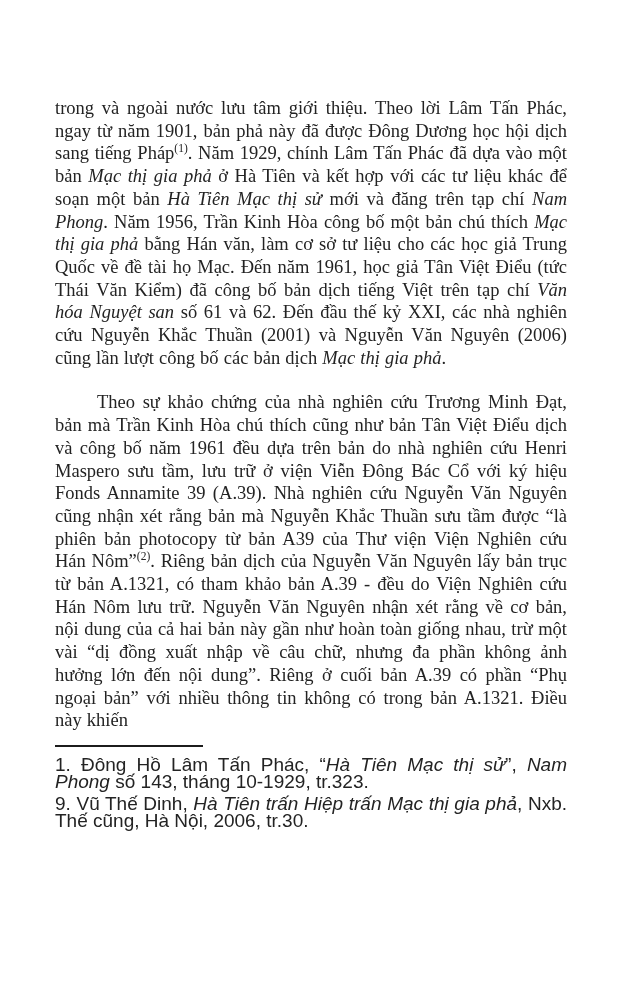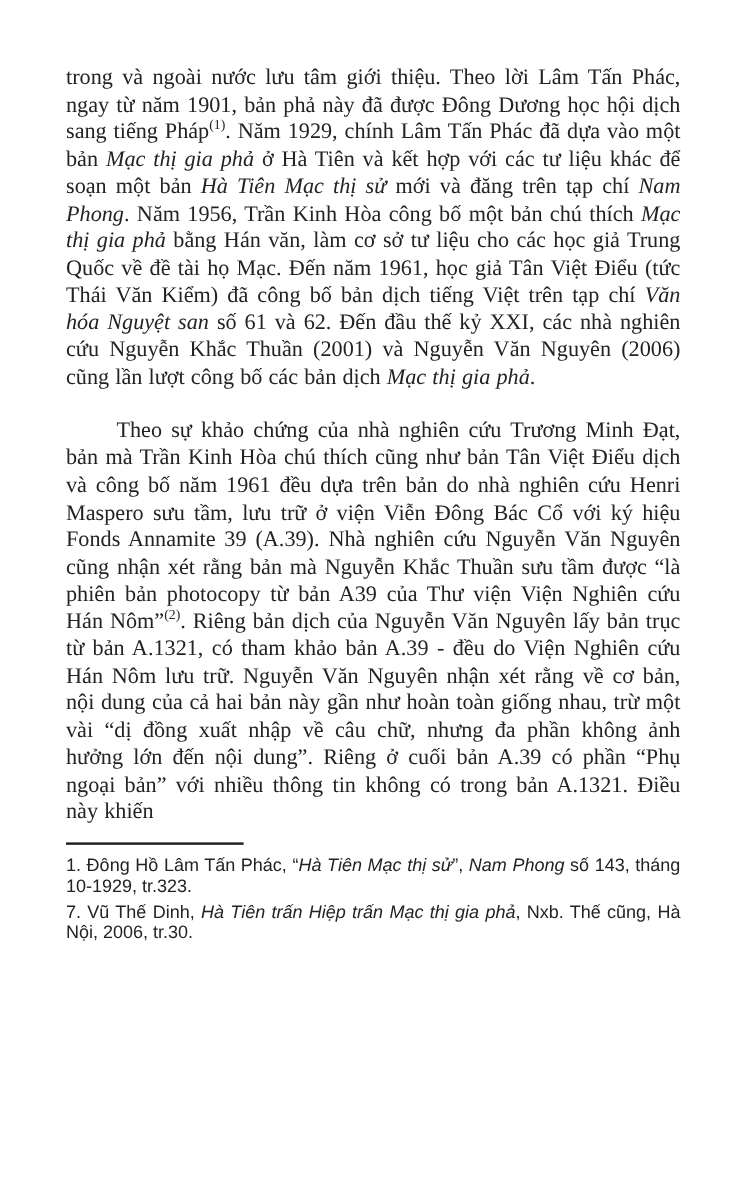--- a/index.html
+++ b/index.html
@@ -11,21 +11,21 @@
     height: 989px;
     background: #ffffff;
     font-family: "Liberation Serif", serif;
     color: #232323;
     overflow: hidden;
   }
   .page {
     box-sizing: border-box;
     width: 621px;
     height: 989px;
-    padding: 54px 54px 0 55px;
+    padding: 97px 54px 0 55px;
   }
   .para {
     margin: 0;
     text-align: justify;
     font-size: 18.5px;
     line-height: 22.7px;
     word-spacing: 0.5px;
   }
   .para.indent {
     text-indent: 42px;
@@ -44,34 +44,34 @@
   }
   .fn-rule {
     width: 148px;
     height: 2px;
     background: #1c1c1c;
     margin-bottom: 9px;
   }
   .footnote {
     margin: 0;
     font-family: "Liberation Sans", sans-serif;
-    font-size: 15px;
+    font-size: 19px;
     line-height: 17.5px;
     text-align: justify;
   }
   .footnote + .footnote {
     margin-top: 4px;
   }
 </style>
 </head>
 <body style="background: rgb(255, 255, 255); color: rgb(35, 35, 35);">
 
 <div class="page">
   <div class="body-text">
     <p class="para"><span>trong và ngoài nước lưu tâm giới thiệu. Theo lời Lâm Tấn Phác, ngay từ năm 1901, bản phả này đã được Đông Dương học hội dịch sang tiếng Pháp</span><sup>(1)</sup><span>. Năm 1929, chính Lâm Tấn Phác đã dựa vào một bản </span><em>Mạc thị gia phả</em><span> ở Hà Tiên và kết hợp với các tư liệu khác để soạn một bản </span><em>Hà Tiên Mạc thị sử</em><span> mới và đăng trên tạp chí </span><em>Nam Phong</em><span>. Năm 1956, Trần Kinh Hòa công bố một bản chú thích </span><em>Mạc thị gia phả</em><span> bằng Hán văn, làm cơ sở tư liệu cho các học giả Trung Quốc về đề tài họ Mạc. Đến năm 1961, học giả Tân Việt Điểu (tức Thái Văn Kiểm) đã công bố bản dịch tiếng Việt trên tạp chí </span><em>Văn hóa Nguyệt san</em><span> số 61 và 62. Đến đầu thế kỷ XXI, các nhà nghiên cứu Nguyễn Khắc Thuần (2001) và Nguyễn Văn Nguyên (2006) cũng lần lượt công bố các bản dịch </span><em>Mạc thị gia phả</em><span>.</span></p>
     <p class="para indent"><span>Theo sự khảo chứng của nhà nghiên cứu Trương Minh Đạt, bản mà Trần Kinh Hòa chú thích cũng như bản Tân Việt Điểu dịch và công bố năm 1961 đều dựa trên bản do nhà nghiên cứu Henri Maspero sưu tầm, lưu trữ ở viện Viễn Đông Bác Cổ với ký hiệu Fonds Annamite 39 (A.39). Nhà nghiên cứu Nguyễn Văn Nguyên cũng nhận xét rằng bản mà Nguyễn Khắc Thuần sưu tầm được “là phiên bản photocopy từ bản A39 của Thư viện Viện Nghiên cứu Hán Nôm”</span><sup>(2)</sup><span>. Riêng bản dịch của Nguyễn Văn Nguyên lấy bản trục từ bản A.1321, có tham khảo bản A.39 - đều do Viện Nghiên cứu Hán Nôm lưu trữ. Nguyễn Văn Nguyên nhận xét rằng về cơ bản, nội dung của cả hai bản này gần như hoàn toàn giống nhau, trừ một vài “dị đồng xuất nhập về câu chữ, nhưng đa phần không ảnh hưởng lớn đến nội dung”. Riêng ở cuối bản A.39 có phần “Phụ ngoại bản” với nhiều thông tin không có trong bản A.1321. Điều này khiến</span></p>
   </div>
   <div class="footnotes">
     <div class="fn-rule" style="background: rgb(28, 28, 28);"></div>
     <p class="footnote"><span>1. Đông Hồ Lâm Tấn Phác, “</span><em>Hà Tiên Mạc thị sử</em><span>”, </span><em>Nam Phong</em><span> số 143, tháng 10-1929, tr.323.</span></p>
-    <p class="footnote"><span>7. Vũ Thế Dinh, </span><em>Hà Tiên trấn Hiệp trấn Mạc thị gia phả</em><span>, Nxb. Thế cũng, Hà Nội, 2006, tr.30.</span></p>
+    <p class="footnote"><span>9. Vũ Thế Dinh, </span><em>Hà Tiên trấn Hiệp trấn Mạc thị gia phả</em><span>, Nxb. Thế cũng, Hà Nội, 2006, tr.30.</span></p>
   </div>
 </div>
 
 </body></html>

